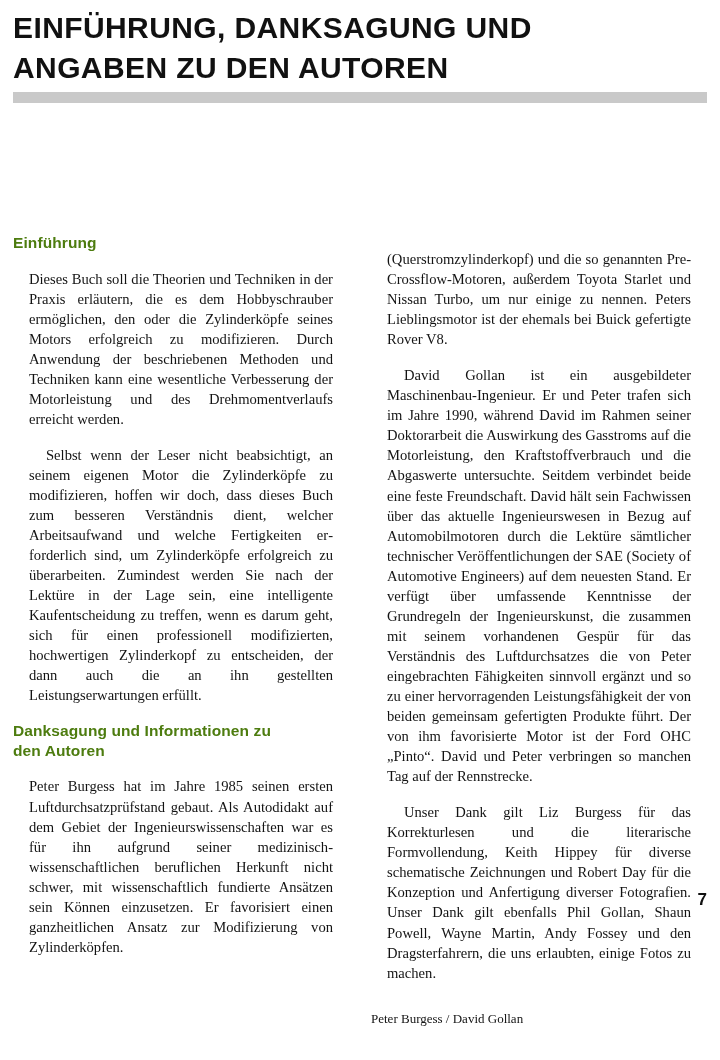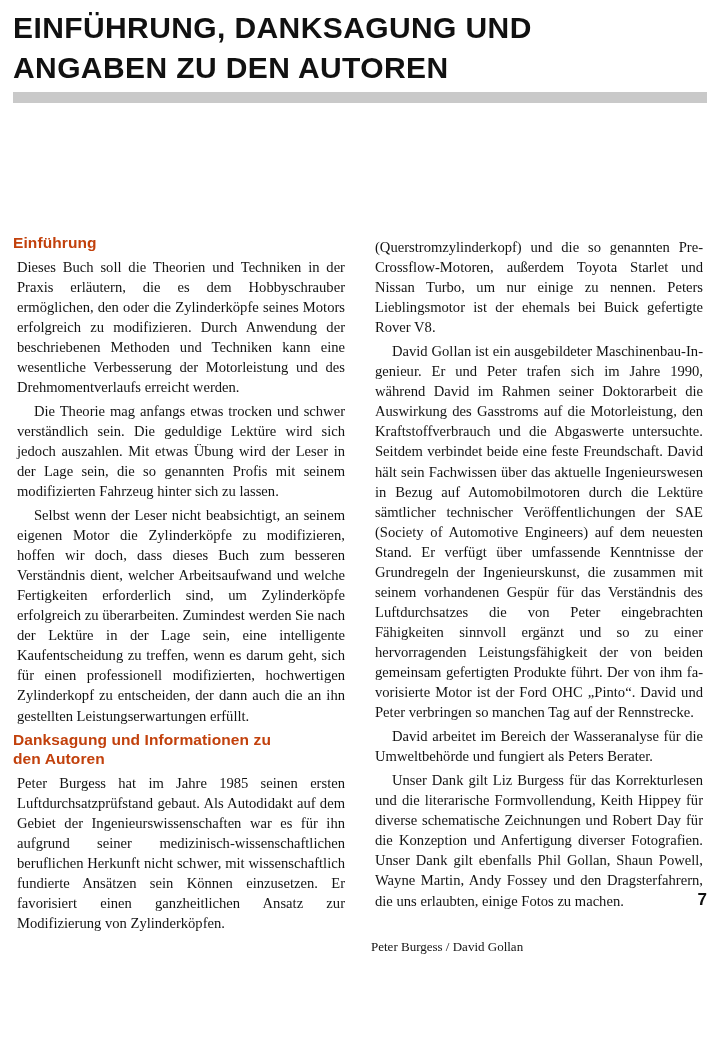--- a/index.html
+++ b/index.html
@@ -64,30 +64,30 @@
     width: 336px;
   }
   .col-left  { left: 0; }
   .col-right { left: 358px; }
 
   h2.section-head {
     font-family: "Liberation Sans", sans-serif;
     font-weight: bold;
     font-size: 15.5px;
     line-height: 19.5px;
-    color: #c2410c;
+    color: #4d7c0f;
     margin: 0 0 4px 0;
     letter-spacing: 0.1px;
     white-space: pre-line;
   }
   h2.section-head.spaced {
   }
 
   p.body {
-    margin: 4px;
+    margin: 16px;
     font-family: "Liberation Serif", serif;
     font-size: 14.6px;
     line-height: 20.05px;
     text-align: justify;
     text-justify: inter-word;
     hyphens: manual;
     color: #131313;
   }
   p.body.indent {
     text-indent: 17px;
@@ -123,31 +123,29 @@
 ANGABEN ZU DEN AUTOREN</h1>
   </div>
 
   <div class="title-rule"></div>
 
   <div class="columns">
 
     <div class="col col-left">
       <h2 class="section-head">Einführung</h2>
       <p class="body">Dieses Buch soll die Theorien und Techniken in der Praxis erläutern, die es dem Hobbyschrauber ermöglichen, den oder die Zylinderköpfe seines Motors erfolgreich zu modi­fizieren. Durch Anwendung der beschriebenen Methoden und Techniken kann eine wesentliche Verbesserung der Mo­torleistung und des Drehmomentverlaufs erreicht werden.</p>
-      <p class="body indent">Die Theorie mag anfangs etwas trocken und schwer verständlich sein. Die geduldige Lektüre wird sich jedoch auszahlen. Mit etwas Übung wird der Leser in der Lage sein, die so genannten Profis mit seinem modifizierten Fahrzeug hinter sich zu lassen.</p>
       <p class="body indent">Selbst wenn der Leser nicht beabsichtigt, an seinem ei­genen Motor die Zylinderköpfe zu modifizieren, hoffen wir doch, dass dieses Buch zum besseren Verständnis dient, welcher Arbeitsaufwand und welche Fertigkeiten er­forderlich sind, um Zylinderköpfe erfolgreich zu überar­beiten. Zumindest werden Sie nach der Lektüre in der Lage sein, eine intelligente Kaufentscheidung zu treffen, wenn es darum geht, sich für einen professionell modifizierten, hochwertigen Zylinderkopf zu entscheiden, der dann auch die an ihn gestellten Leistungserwartungen erfüllt.</p>
       <h2 class="section-head spaced">Danksagung und Informationen zu
 den Autoren</h2>
       <p class="body">Peter Burgess hat im Jahre 1985 seinen ersten Luftdurch­satzprüfstand gebaut. Als Autodidakt auf dem Gebiet der Ingenieurswissenschaften war es für ihn aufgrund seiner medizinisch-wissenschaftlichen beruflichen Herkunft nicht schwer, mit wissenschaftlich fundierte Ansätzen sein Können einzusetzen. Er favorisiert einen ganzheitli­chen Ansatz zur Modifizierung von Zylinderköpfen.</p>
     </div>
 
     <div class="col col-right">
       <p class="body">(Querstromzylinderkopf) und die so genannten Pre-Crossflow-Motoren, außerdem Toyota Starlet und Nissan Turbo, um nur einige zu nennen. Peters Lieblingsmotor ist der ehemals bei Buick gefertigte Rover V8.</p>
       <p class="body indent">David Gollan ist ein ausgebildeter Maschinenbau-In­genieur. Er und Peter trafen sich im Jahre 1990, während David im Rahmen seiner Doktorarbeit die Auswirkung des Gasstroms auf die Motorleistung, den Kraftstoffver­brauch und die Abgaswerte untersuchte. Seitdem verbin­det beide eine feste Freundschaft. David hält sein Fach­wissen über das aktuelle Ingenieurswesen in Bezug auf Automobilmotoren durch die Lektüre sämtlicher techni­scher Veröffentlichungen der SAE (Society of Automo­tive Engineers) auf dem neuesten Stand. Er verfügt über umfassende Kenntnisse der Grundregeln der Ingenieurs­kunst, die zusammen mit seinem vorhandenen Gespür für das Verständnis des Luftdurchsatzes die von Peter eingebrachten Fähigkeiten sinnvoll ergänzt und so zu ei­ner hervorragenden Leistungsfähigkeit der von beiden gemeinsam gefertigten Produkte führt. Der von ihm fa­vorisierte Motor ist der Ford OHC „Pinto“. David und Pe­ter verbringen so manchen Tag auf der Rennstrecke.</p>
-      <p class="body indent">David arbeitet im Bereich der Wasseranalyse für die Umweltbehörde und fungiert als Peters Berater.</p>
       <p class="body indent">Unser Dank gilt Liz Burgess für das Korrekturlesen und die literarische Formvollendung, Keith Hippey für diverse schematische Zeichnungen und Robert Day für die Konzeption und Anfertigung diverser Fotografien. Unser Dank gilt ebenfalls Phil Gollan, Shaun Powell, Wayne Martin, Andy Fossey und den Dragsterfahrern, die uns erlaubten, einige Fotos zu machen.</p>
       <p class="signature">Peter Burgess / David Gollan</p>
     </div>
 
   </div>
 
   <div class="page-number">7</div>
 
 </div>
 

